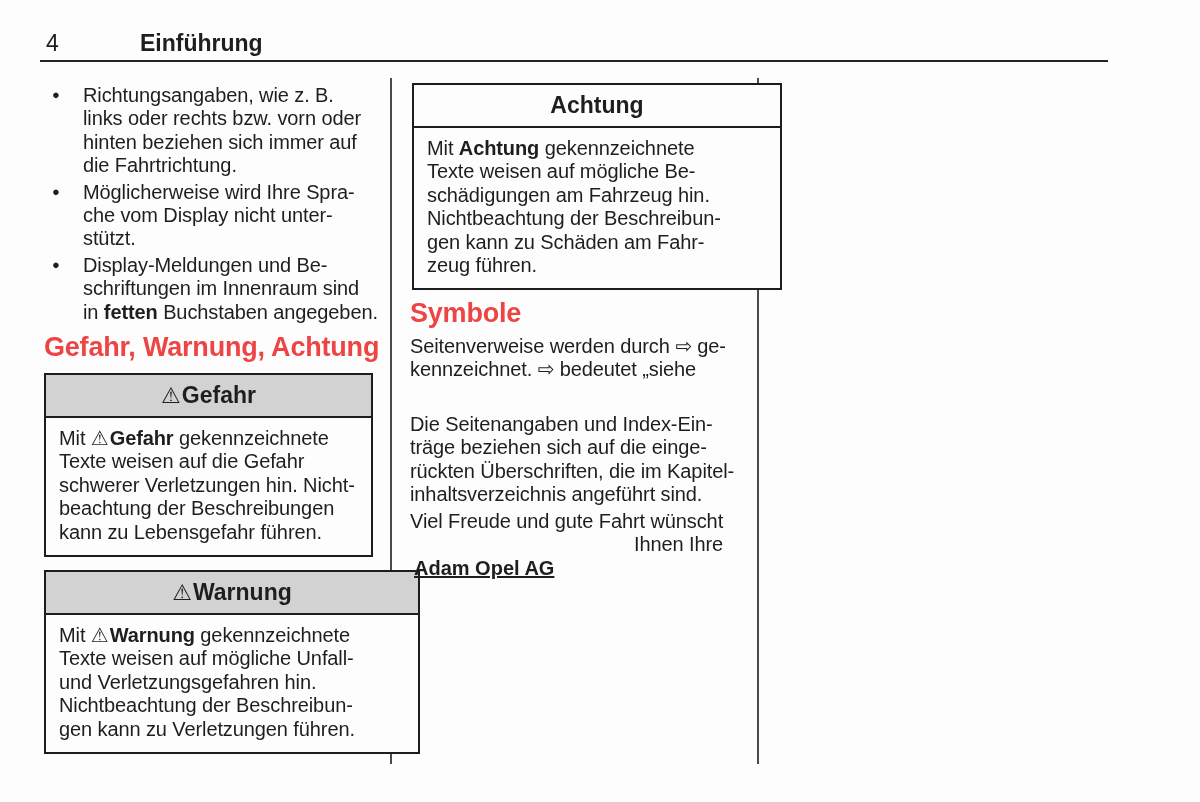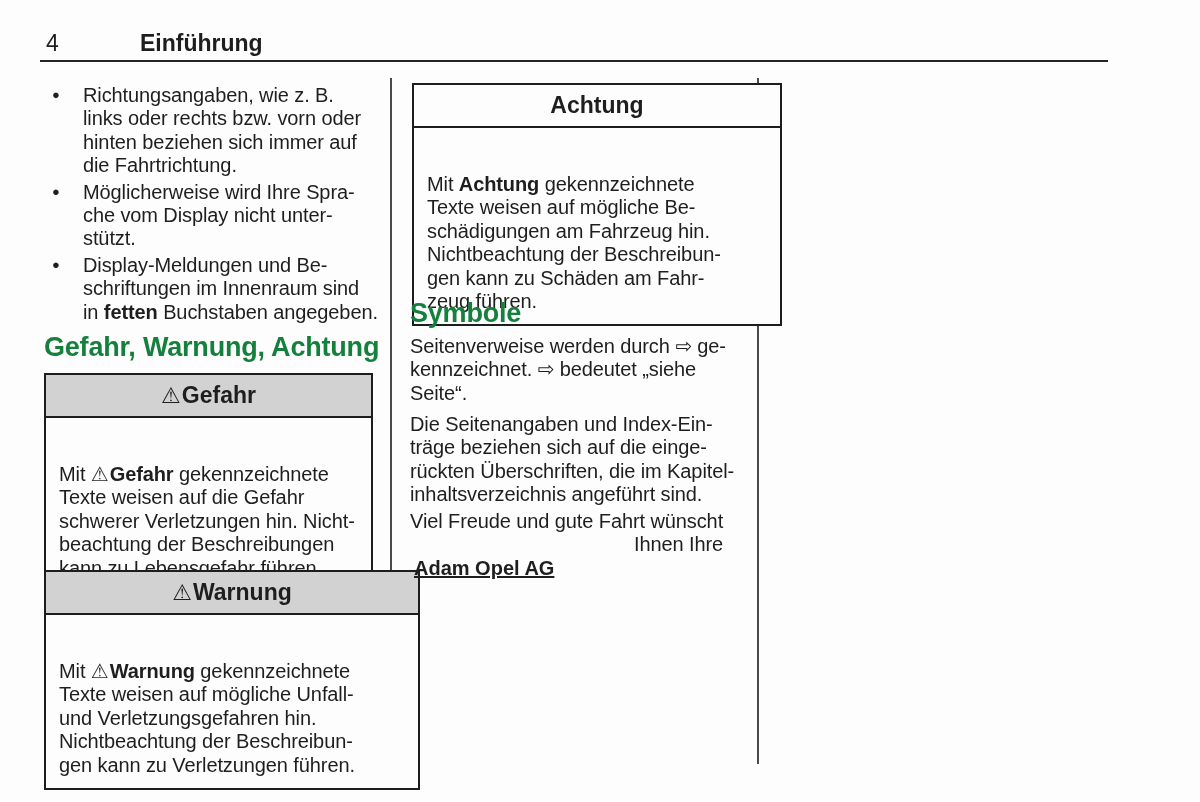--- a/index.html
+++ b/index.html
@@ -21,29 +21,29 @@
   .col-right{position:absolute;left:410px;top:83px;width:332px;height:700px;}
   
   .t{font-size:20px;line-height:23.4px;white-space:pre;color:#1e1e1e;letter-spacing:-0.1px;}
   .t b{font-weight:bold;}
   
   .bullets{position:absolute;top:0;left:0;margin:0;padding:0 0 0 39px;list-style:none;}
   .bullets li{position:relative;margin:0 0 3px 0;padding:0;}
   .dot{position:absolute;left:-31px;top:3px;font-size:13px;color:#1e1e1e;}
   
   .h2{position:absolute;left:0;margin:0;font-size:27px;line-height:31px;font-weight:bold;
-      letter-spacing:-0.2px;color:#15803d;white-space:pre;}
+      letter-spacing:-0.2px;color:#ef4444;white-space:pre;}
   .h2.gwa{top:248px;}
   .h2.sym{top:215px;}
   
   .wbox{position:absolute;left:0;box-sizing:border-box;border:2px solid #1d1d1d;background:#fdfdfd;}
   .wbox-head{text-align:center;padding:7px 4px;border-bottom:2px solid #1d1d1d;
              font-size:23px;line-height:27px;font-weight:bold;white-space:pre;}
   .wbox-head.gray{background:#d2d2d2;}
-  .wbox-body{padding:9px 12px 11px 13px;margin-top:36px;}
+  .wbox-body{padding:9px 12px 11px 13px;}
   .tri{font-weight:normal;margin-right:1px;}
   .wbox-head .tri{font-size:22px;}
   .wbox-body .tri{font-size:20px;}
   .box-danger{top:289px;width:329px;}
   .box-warning{top:486px;width:376px;}
   .box-caution{top:0;left:2px;width:370px;}
   
   .para{position:absolute;left:0;}
   .para-symbols{top:252px;}
   .para-index{top:330px;}
@@ -126,21 +126,20 @@
 gen kann zu Schäden am Fahr-
 zeug führen.</div>
       </div>
     </div>
 
     <h2 class="h2 sym">Symbole</h2>
 
     <div class="para para-symbols">
       <div class="t"><span>Seitenverweise werden durch </span><span class="arrow">⇨</span><span> ge-</span></div>
       <div class="t"><span>kennzeichnet. </span><span class="arrow">⇨</span><span> bedeutet „siehe</span></div>
-      <div class="t">Seite“.</div>
     </div>
 
     <div class="para para-index t">Die Seitenangaben und Index-Ein-
 träge beziehen sich auf die einge-
 rückten Überschriften, die im Kapitel-
 inhaltsverzeichnis angeführt sind.</div>
 
     <div class="para para-closing t">Viel Freude und gute Fahrt wünscht
 Ihnen Ihre</div>
 

